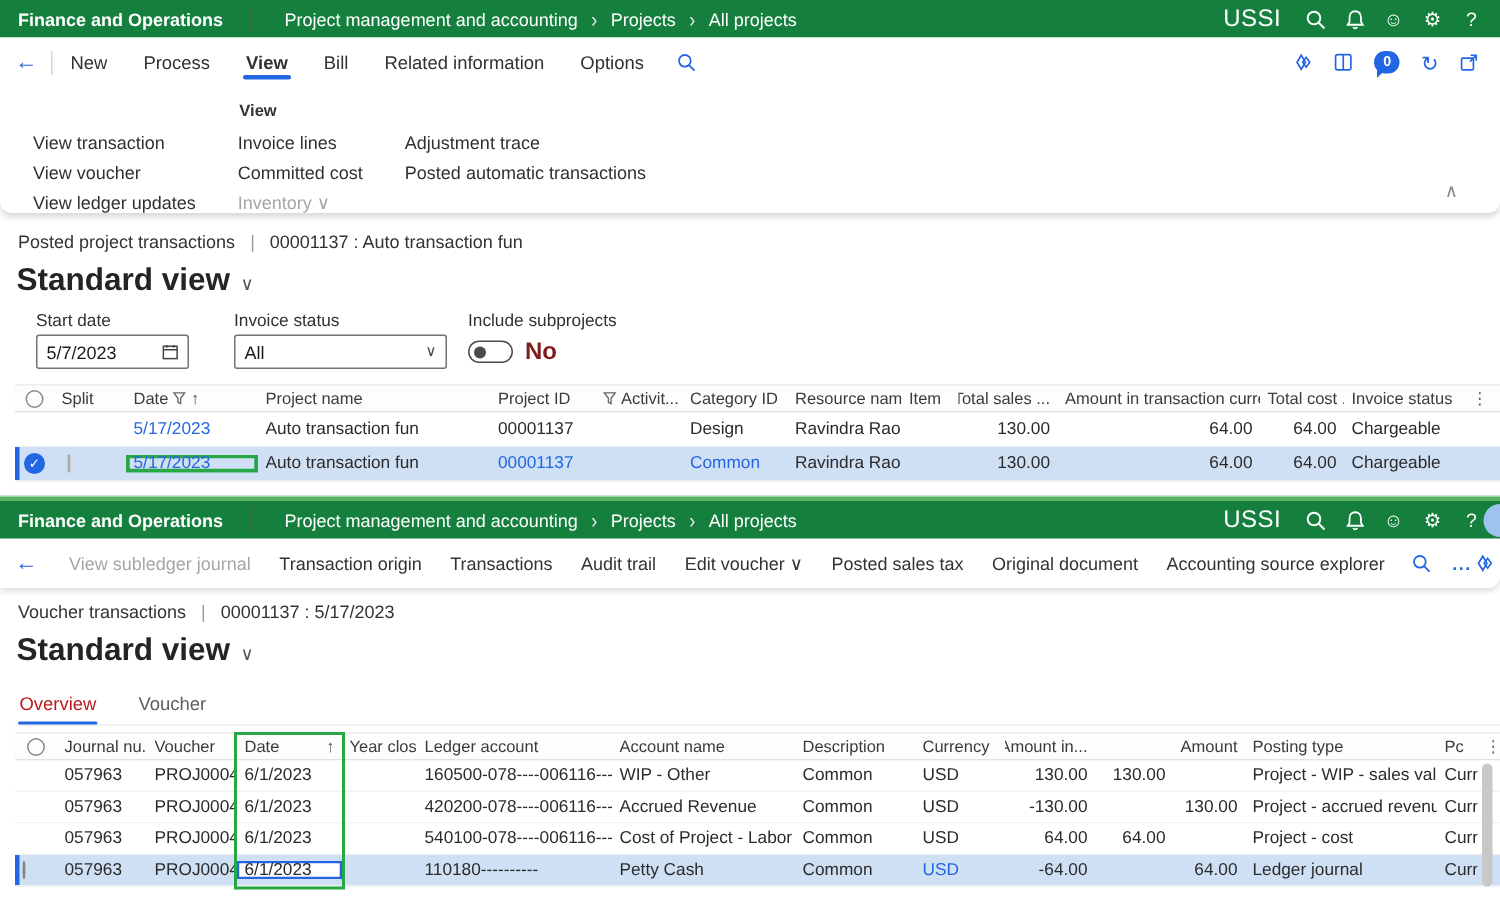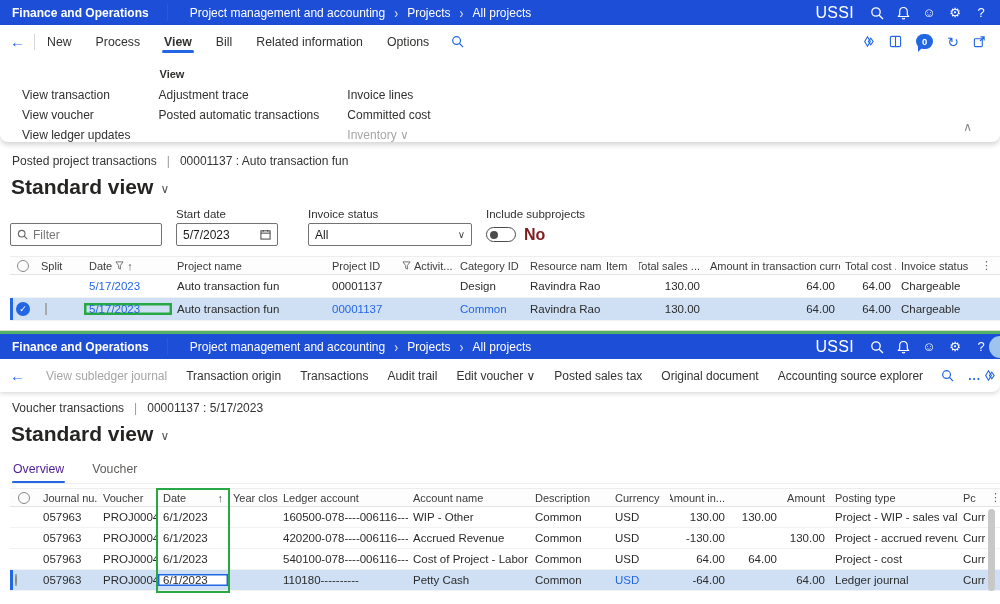--- a/index.html
+++ b/index.html
@@ -7,21 +7,21 @@
     font-family:"Liberation Sans","DejaVu Sans",sans-serif; }
   .stage { position:relative; width:1000px; height:604px; background:#fff; }
 
   
   .window { position:absolute; left:0; width:1000px; background:#fff; }
   #top-window { top:0; height:318px; }
   #bottom-window { top:331px; height:273px; border-top:3px solid #56b365;
     box-shadow:0 0 0 1px #cfe3cf; }
 
   
-  .appbar { height:25px; background:#1d4ed8; color:#fff; display:flex;
+  .appbar { height:25px; background:#15803d; color:#fff; display:flex;
     align-items:center; font-size:12px; position:relative; }
   .appname { font-weight:bold; padding:0 18px 0 12px; white-space:nowrap; }
   .appbar-div { width:1px; height:17px; background:#5a5a5a; }
   .crumbs { display:flex; align-items:center; gap:9px; padding-left:22px; }
   .crumb { white-space:nowrap; cursor:default; }
   .crumb-sep { font-size:12px; color:#e8e8e8; transform:scaleY(1.2); }
   .appbar-right { margin-left:auto; display:flex; align-items:center; gap:0;
     padding-right:6px; }
   .appbar-right .abtn { width:26px; height:25px; display:flex; align-items:center;
     justify-content:center; color:#fff; font-size:13px; }
@@ -128,21 +128,21 @@
   .green-col-box { position:absolute; left:146px; top:0; width:74px; height:105px;
     border:2.5px solid #28a745; pointer-events:none; z-index:5; }
   .cell-edit { background:#fff; box-shadow:inset 0 0 0 1.5px #2266e3; }
   .vscroll { position:absolute; right:5px; top:21px; width:7px; height:82px;
     background:#c8c8c8; border-radius:4px; }
 
   
   .dtabs { display:flex; gap:26px; margin-top:12px; font-size:12.3px; color:#605e5c;
     border-bottom:1px solid #eee; padding-left:2px; }
   .dtab { position:relative; padding:4px 1px 7px; cursor:pointer; }
-  .dtab.active { color:#4c1d95; }
+  .dtab.active { color:#b91c1c; }
   .dtab.active::after { content:""; position:absolute; left:0; right:0; bottom:0;
     height:2.5px; background:#2266e3; border-radius:2px; }
 
   svg { display:block; }
 </style>
 </head>
 <body>
 
 <div class="stage">
 
@@ -220,69 +220,62 @@
       </div>
       <div class="flyout">
         <div class="fly-title">View</div>
         <div class="fly-cols">
             <div class="fly-col">
               <span class="fly-item"><span>View transaction</span></span>
               <span class="fly-item"><span>View voucher</span></span>
               <span class="fly-item"><span>View ledger updates</span></span>
             </div>
             <div class="fly-col">
-              <span class="fly-item"><span>Adjustment trace</span></span>
-              <span class="fly-item"><span>Posted automatic transactions</span></span>
-            </div>
-            <div class="fly-col">
               <span class="fly-item"><span>Invoice lines</span></span>
               <span class="fly-item"><span>Committed cost</span></span>
               <span class="fly-item disabled"><span>Inventory</span><span> ∨</span></span>
+            </div>
+            <div class="fly-col">
+              <span class="fly-item"><span>Adjustment trace</span></span>
+              <span class="fly-item"><span>Posted automatic transactions</span></span>
             </div>
           </div>
         <span class="fly-chevron">∧</span>
       </div>
     </div>
 
     <div class="content">
       <div class="caption-row">
         <span>Posted project transactions</span>
         <span class="caption-sep">|</span>
         <span>00001137 : Auto transaction fun</span>
       </div>
       <div class="view-title">
         <span>Standard view</span>
         <span class="vchev">∨</span>
       </div>
 
       <div class="filters">
-        <div class="inp filter-box" style="margin-left:0;">
-          <svg width="11" height="11" viewBox="0 0 14 14">
-              <circle cx="6" cy="6" r="4.2" fill="none" stroke="#666" stroke-width="1.4"></circle>
-              <line x1="9.2" y1="9.2" x2="13" y2="13" stroke="#666" stroke-width="1.4"></line>
-            </svg>
-          <span class="ph">Filter</span>
-        </div>
         <div class="field" style="margin-left:14px;">
           <span class="field-label">Start date</span>
           <div class="inp" style="width:102px;">
             <span>5/7/2023</span>
             <span class="icn">
               <svg width="11" height="11" viewBox="0 0 12 12">
                   <rect x="1" y="2" width="10" height="9" fill="none" stroke="#444" stroke-width="1.1"></rect>
                   <line x1="1" y1="4.5" x2="11" y2="4.5" stroke="#444" stroke-width="1.1"></line>
                   <line x1="3.5" y1="1" x2="3.5" y2="3" stroke="#444" stroke-width="1.1"></line>
                   <line x1="8.5" y1="1" x2="8.5" y2="3" stroke="#444" stroke-width="1.1"></line>
                 </svg>
             </span>
           </div>
         </div>
         <div class="field" style="margin-left:30px;">
           <span class="field-label">Invoice status</span>
-          <div class="inp" style="width:164px;">
+          <div class="inp" style="width:142px;">
             <span>All</span>
             <span class="icn" style="font-size:10px;">∨</span>
           </div>
         </div>
         <div class="field" style="margin-left:14px;">
           <span class="field-label">Include subprojects</span>
           <div class="tog-row">
             <span class="toggle">
                 <span class="knob"></span>
               </span>

